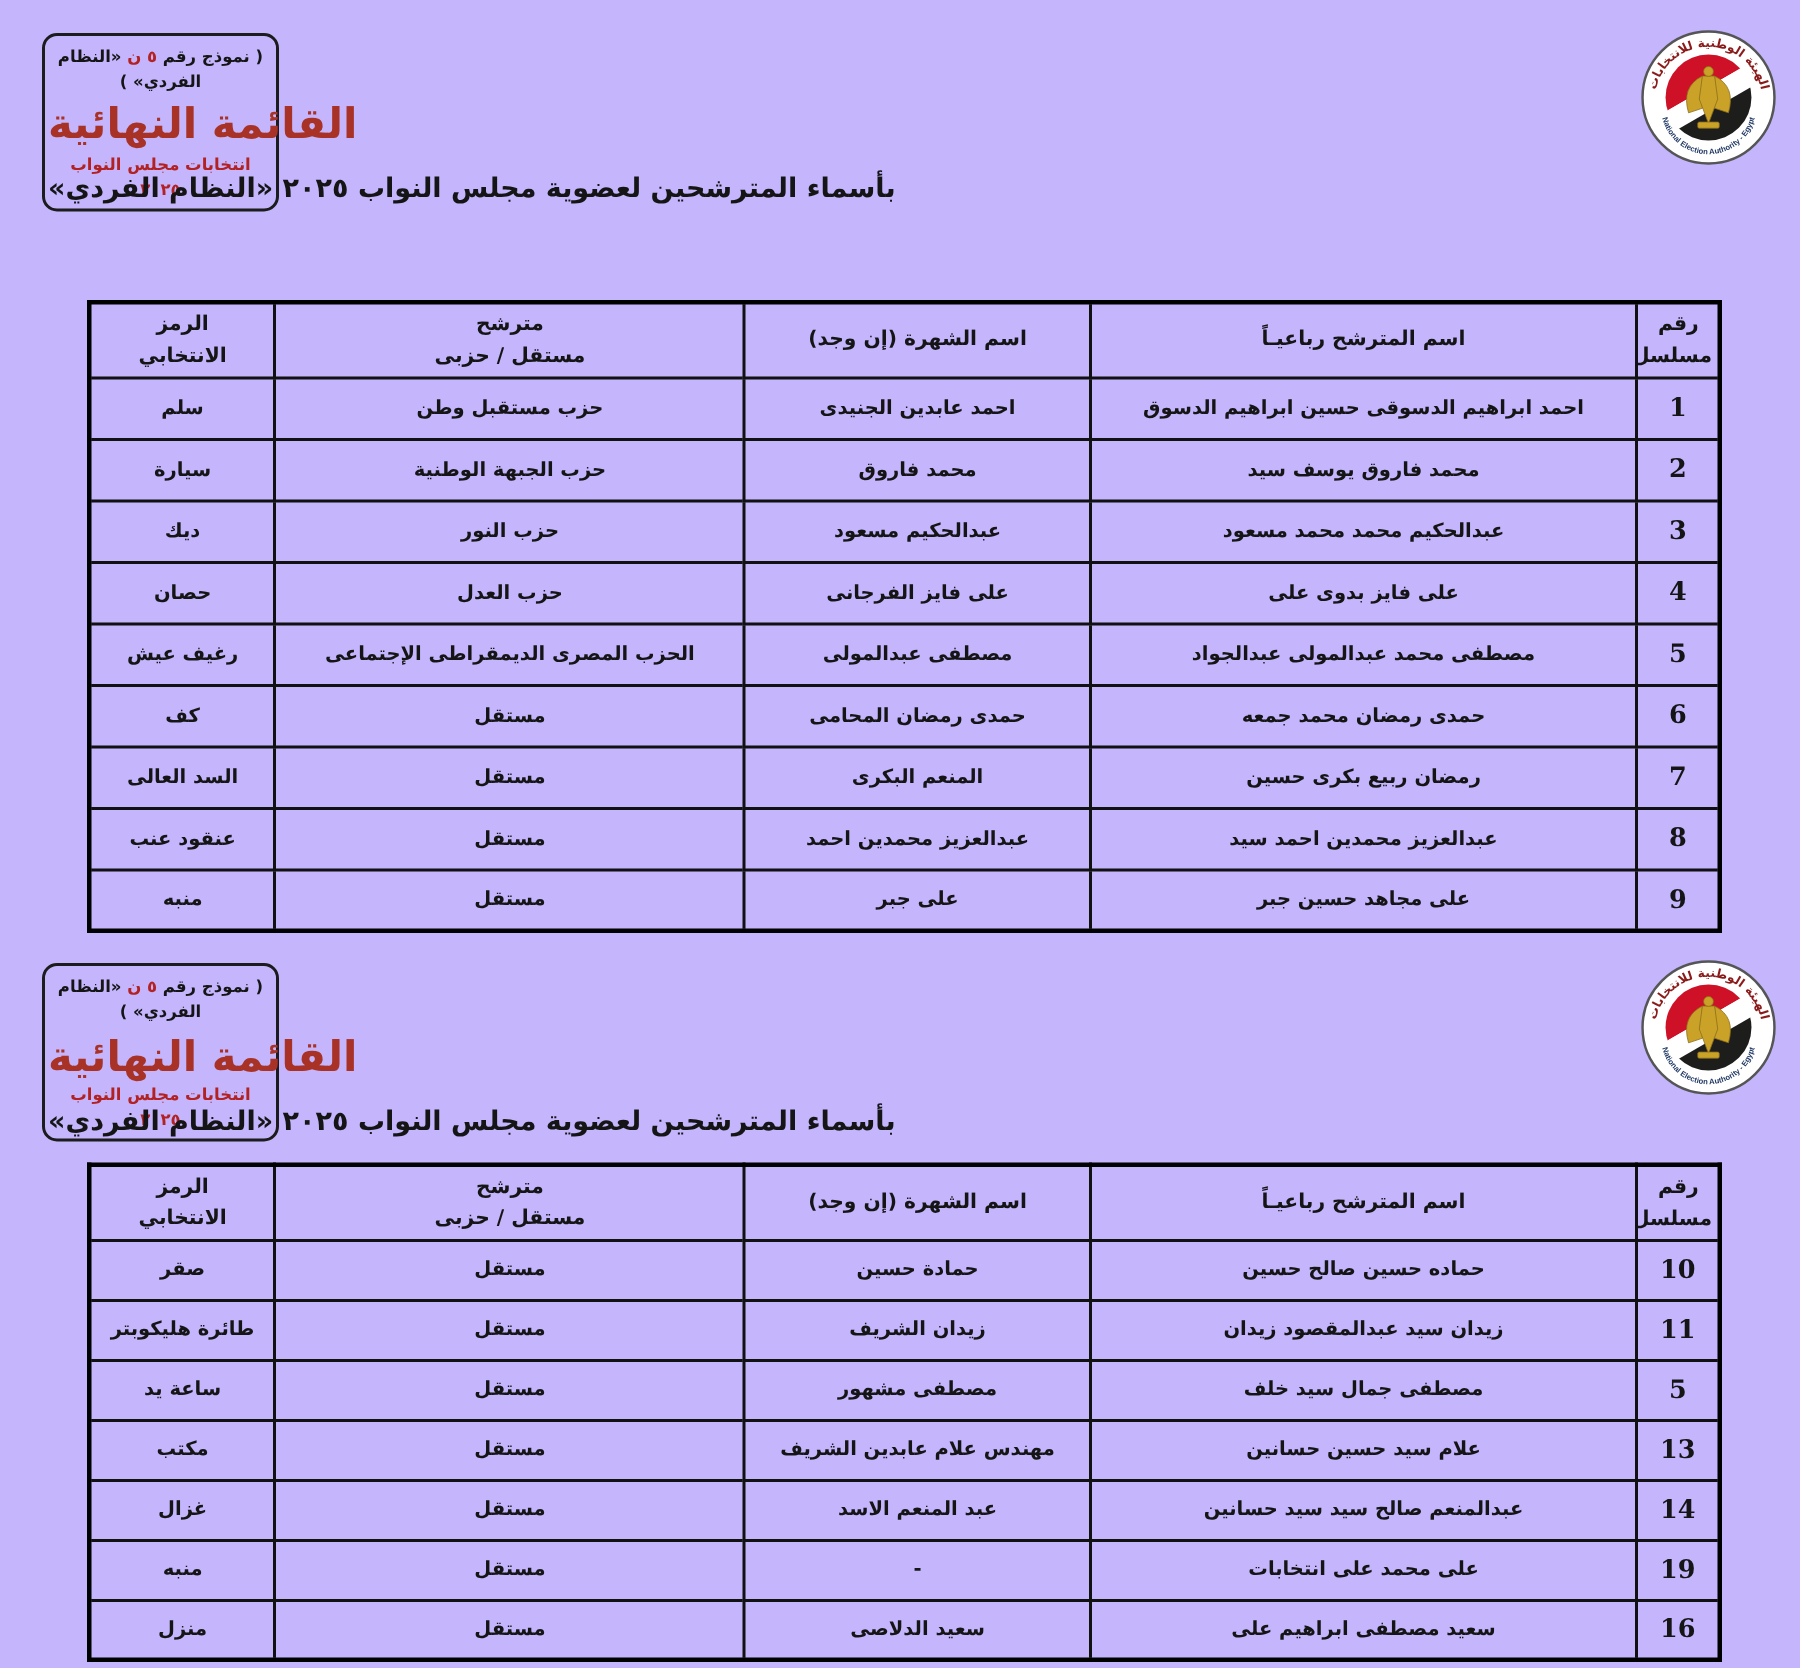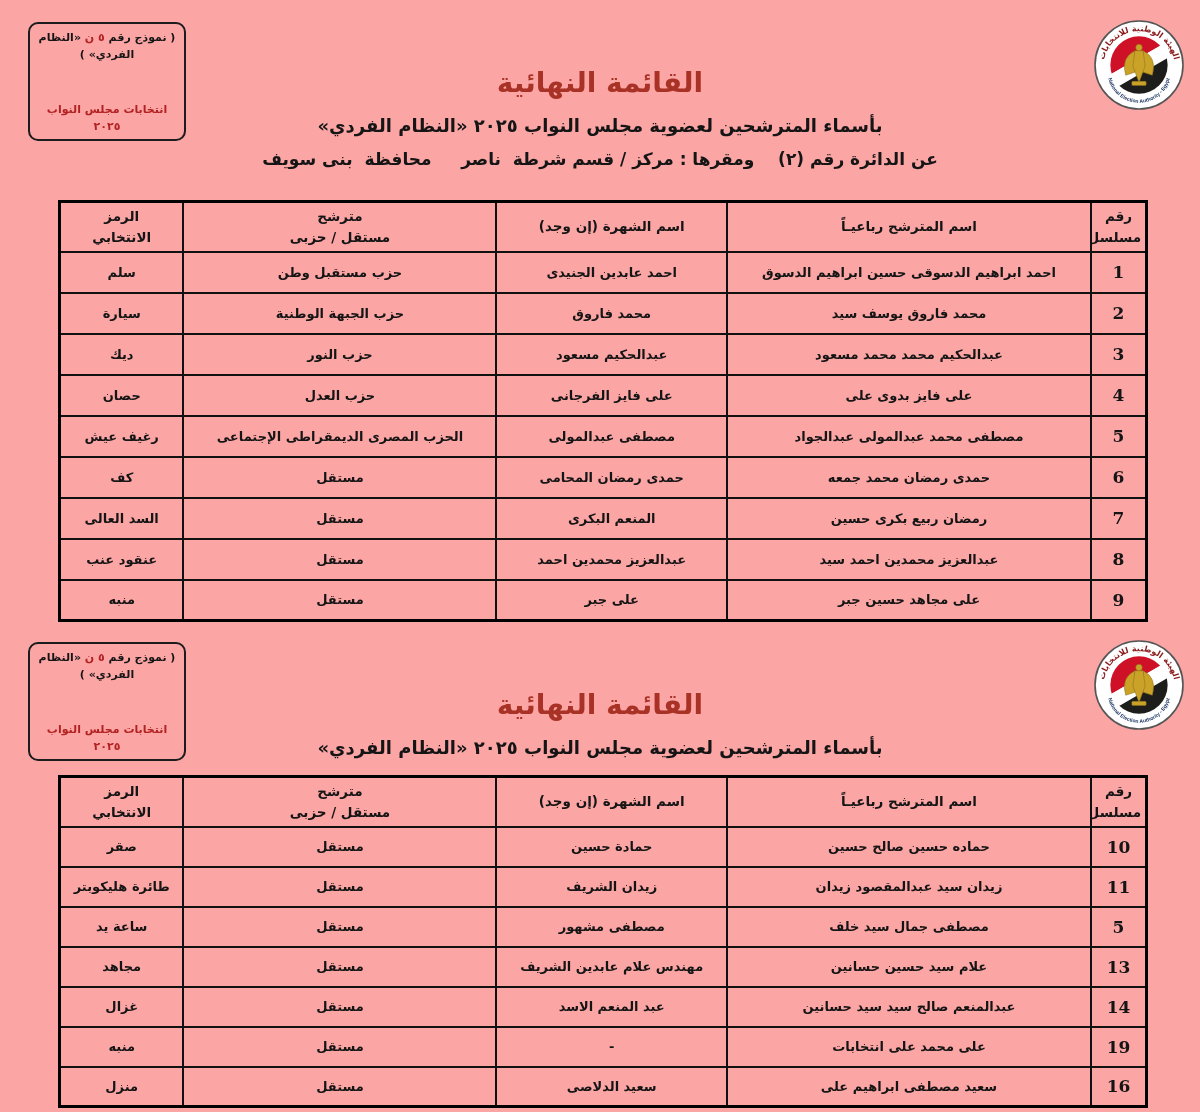--- a/index.html
+++ b/index.html
@@ -1,39 +1,39 @@
 <!DOCTYPE html>
 <html lang="ar"><head>
 <meta charset="utf-8">
 <style>
   * { margin:0; padding:0; box-sizing:border-box; }
   body { background:#e8e8e8; font-family:"DejaVu Sans", sans-serif; }
   .page {
     position:relative; width:1200px; height:1112px; margin:0 auto;
-    background:#fca5a5; color:#151515; overflow:hidden;
+    background:#c4b5fd; color:#151515; overflow:hidden;
   }
   .section { position:absolute; left:0; width:1200px; }
   .section-1 { top:0; height:622px; }
   .section-2 { top:620px; height:492px; }
 
   
   .form-box {
     position:absolute; left:28px; top:22px; width:158px;
     border:2px solid #1c1c1c; border-radius:10px;
     padding:5px 4px 4px 4px; text-align:center; direction:rtl;
     font-size:11px; font-weight:bold; line-height:1.55;
   }
   .form-box .red { color:#B22222; }
   .form-box .l2 { color:#B22222;margin-top:38px; }
 
   
   .logo { position:absolute; left:1094px; top:20px; width:90px; height:90px; }
 
   
-  .titles { position:absolute; left:0; width:1200px; text-align:center; direction:rtl; }
+  .titles { position:absolute; left:0; width:1200px; text-align:left; direction:rtl;padding-left:32px; }
   .t-main  { font-size:28px; font-weight:bold; color:#A93226; letter-spacing:0.5px; }
   .t-sub   { font-size:18px; font-weight:bold; color:#151515; margin-top:16px; }
   .t-dist  { font-size:17px; font-weight:bold; color:#151515; margin-top:13px; white-space:pre-wrap; }
   .section-1 .titles { top:66px; }
   .section-2 .titles { top:68px; }
 
   
   .tbl-wrap { position:absolute; left:58px; width:1090px; }
   .section-1 .tbl-wrap { top:200px; }
   .section-2 .tbl-wrap { top:155px; }
@@ -97,21 +97,20 @@
         </text>
         <text font-size="5" font-weight="bold" fill="#1F3864" font-family="Liberation Sans, sans-serif">
           <textPath href="#botArc1" startOffset="50%" text-anchor="middle">National Election Authority - Egypt</textPath>
         </text>
       </svg>
     </div>
 
     <div class="titles">
       <div class="t-main">القائمة النهائية</div>
       <div class="t-sub">بأسماء المترشحين لعضوية مجلس النواب ٢٠٢٥ «النظام الفردي»</div>
-      <div class="t-dist">عن الدائرة رقم (٢)    ومقرها : مركز / قسم شرطة  ناصر     محافظة  بنى سويف</div>
     </div>
 
     <div class="tbl-wrap">
       <table>
         <colgroup>
           <col class="w-num">
             <col class="w-name">
             <col class="w-shahra">
             <col class="w-party">
             <col class="w-symbol">
@@ -283,21 +282,21 @@
               <td class="c-name">مصطفى جمال سيد خلف</td>
               <td class="c-shahra">مصطفى مشهور</td>
               <td class="c-party">مستقل</td>
               <td class="c-symbol">ساعة يد</td>
             </tr>
             <tr>
               <td class="c-num">13</td>
               <td class="c-name">علام سيد حسين حسانين</td>
               <td class="c-shahra">مهندس علام عابدين الشريف</td>
               <td class="c-party">مستقل</td>
-              <td class="c-symbol">مجاهد</td>
+              <td class="c-symbol">مكتب</td>
             </tr>
             <tr>
               <td class="c-num">14</td>
               <td class="c-name">عبدالمنعم صالح سيد سيد حسانين</td>
               <td class="c-shahra">عبد المنعم الاسد</td>
               <td class="c-party">مستقل</td>
               <td class="c-symbol">غزال</td>
             </tr>
             <tr>
               <td class="c-num">19</td>

